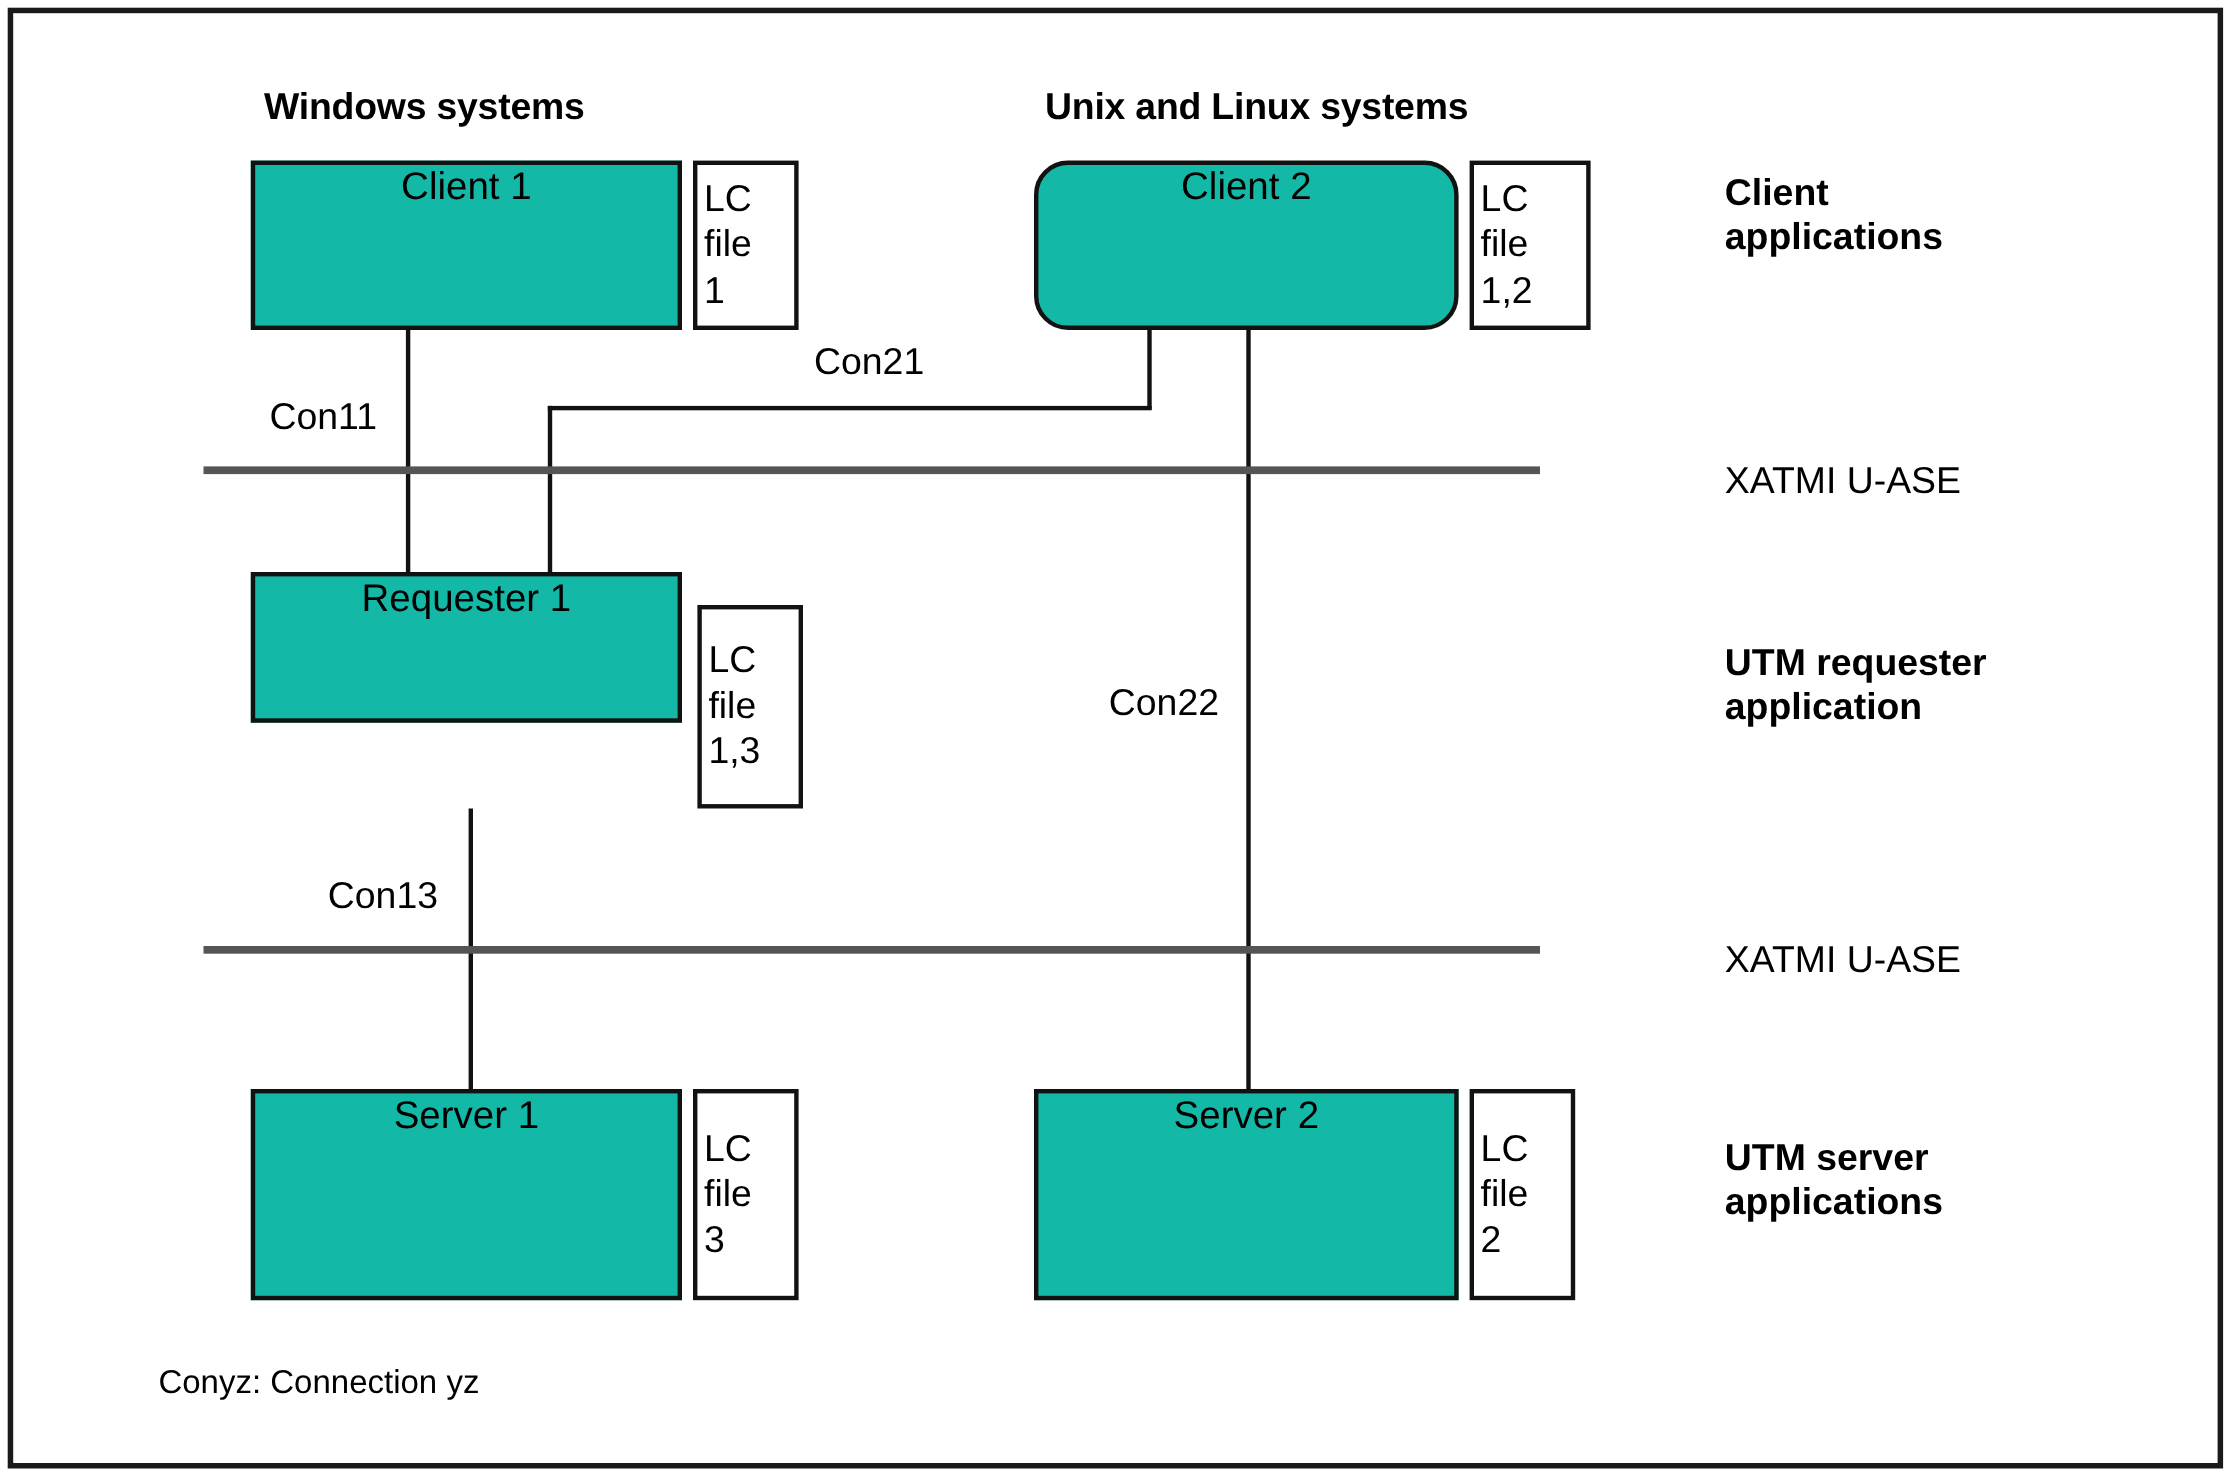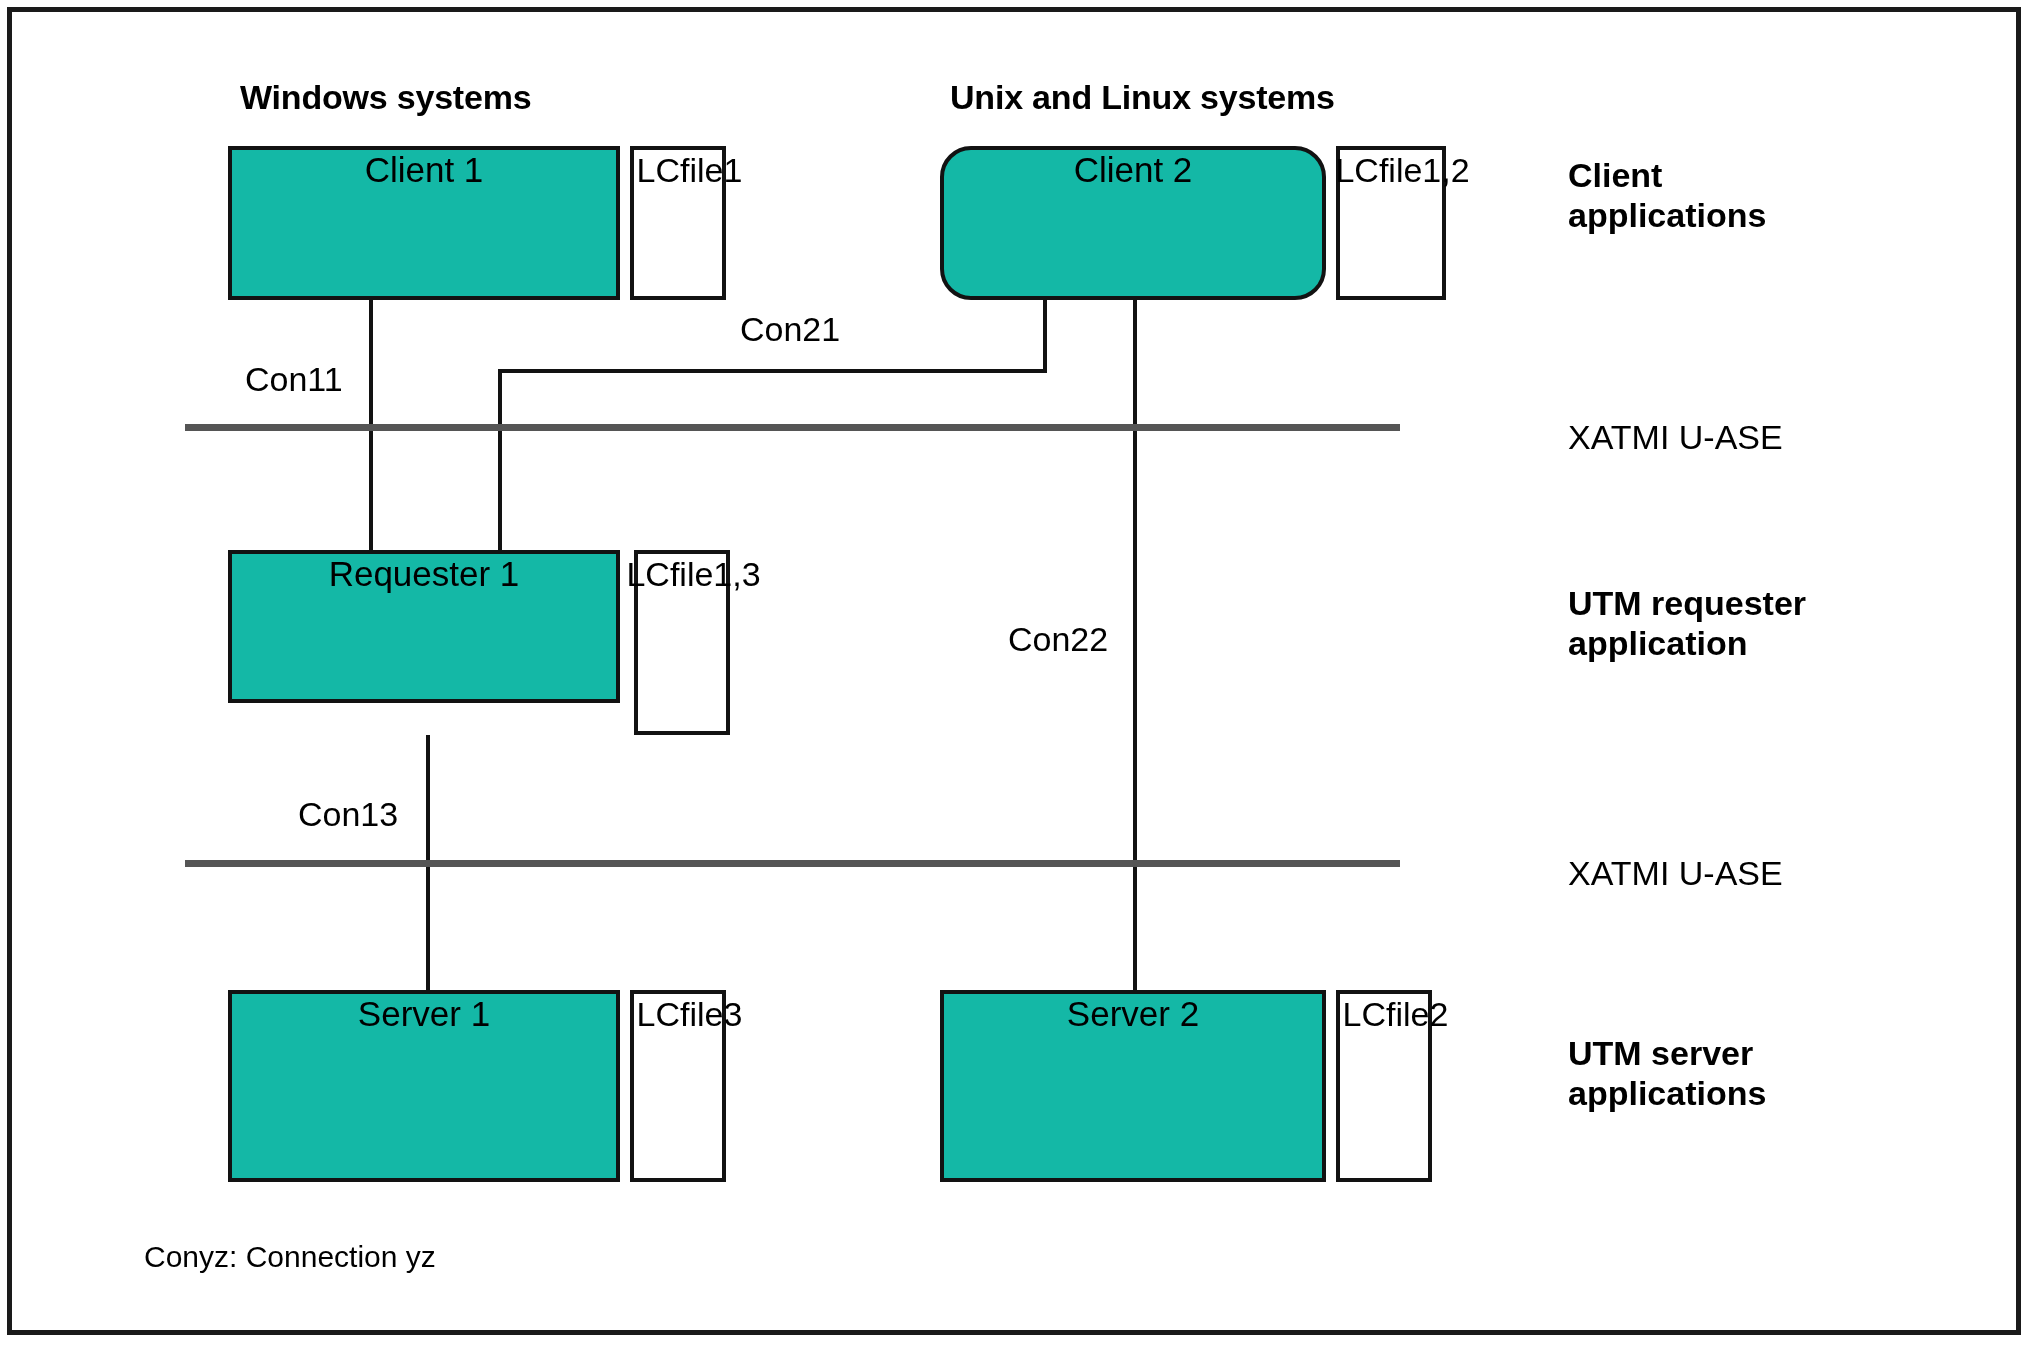--- a/index.html
+++ b/index.html
@@ -50,24 +50,24 @@
     color: #000000;
     white-space: nowrap;
   }
   
   .lc-box {
     position: absolute;
     border: 4px solid #121212;
     box-sizing: border-box;
     background: #ffffff;
     display: flex;
-    flex-direction: row;
+    flex-direction: column;
     align-items: flex-start;
     justify-content: center;
-    padding-left: 23px;
+    padding-left: 6px;
   }
   .lc-line {
     font-size: 34px;
     line-height: 1.22;
     color: #000000;
     white-space: nowrap;
   }
   
   .vline {
     position: absolute;
@@ -158,21 +158,21 @@
 
   <div class="con-label" style="left:740px; top:310px;">Con21</div>
 
   <div class="con-label" style="left:1008px; top:620px;">Con22</div>
 
   <div class="con-label" style="left:298px; top:795px;">Con13</div>
 
   <div class="sep-rule" style="left:185px; top:424px; width:1215px;"></div>
   <div class="sep-label" style="left:1568px; top:418px;">XATMI U-ASE</div>
 
-  <div class="node-box" style="left:228px; top:550px; width:392px; height:153px;">
+  <div class="node-box" style="left:228px; top:520px; width:392px; height:137px;">
     <span class="node-label">Requester 1</span>
   </div>
   <div class="lc-box" style="left:634px; top:550px; width:96px; height:185px;">
     <span class="lc-line">LC</span>
     <span class="lc-line">file</span>
     <span class="lc-line">1,3</span>
   </div>
 
   <div class="sep-rule" style="left:185px; top:860px; width:1215px;"></div>
   <div class="sep-label" style="left:1568px; top:854px;">XATMI U-ASE</div>

